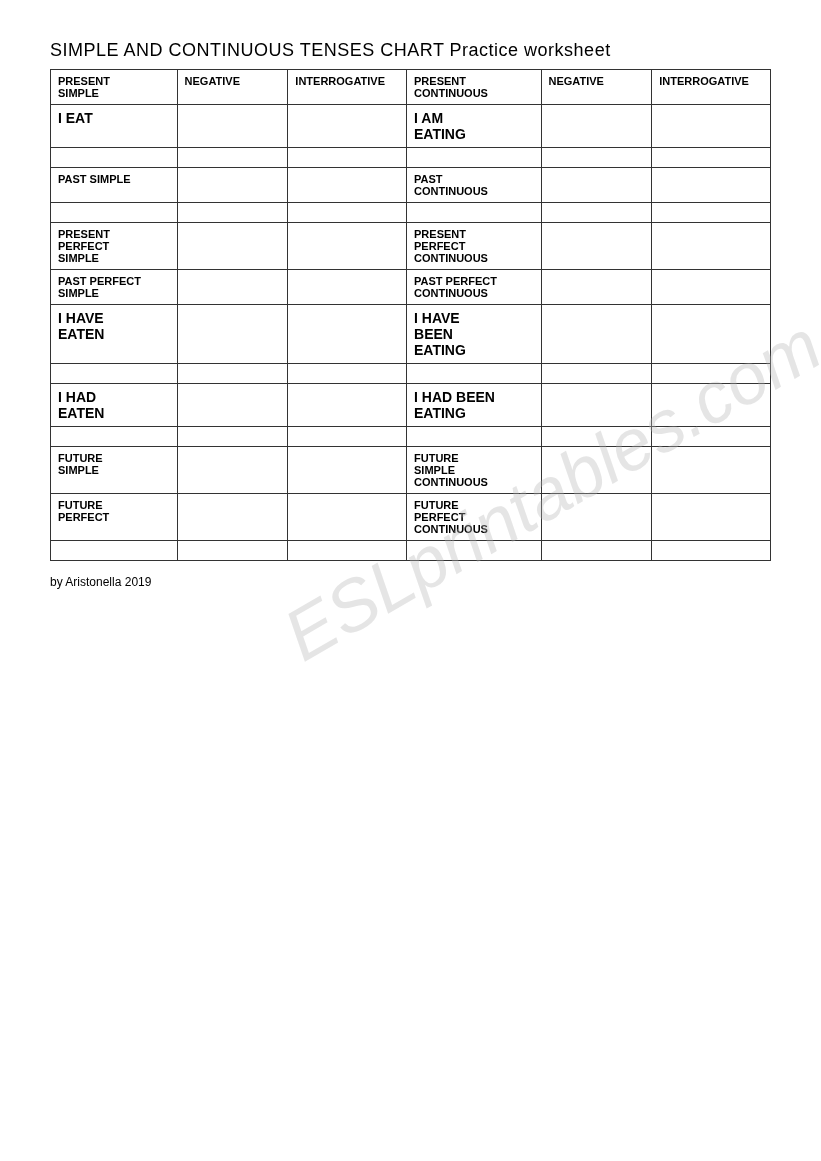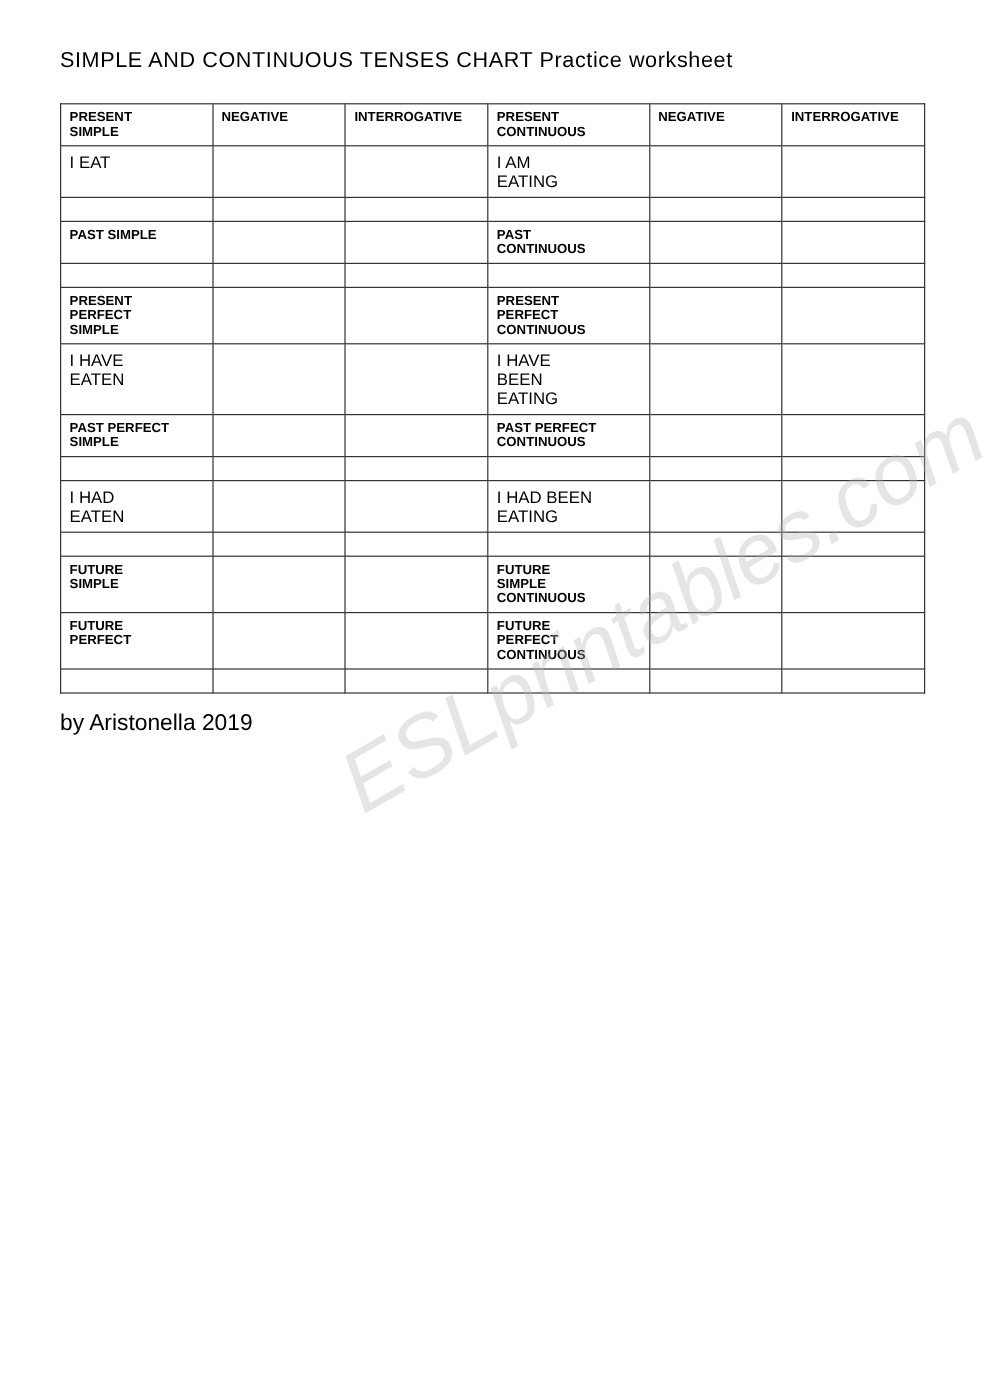--- a/index.html
+++ b/index.html
@@ -6,21 +6,21 @@
     body {
       background: #ffffff;
       font-family: Arial, sans-serif;
       width: 821px;
       min-height: 1161px;
       padding: 40px 50px;
     }
     .page-title {
       font-size: 18px;
       font-weight: normal;
-      margin-bottom: 25px;
+      margin-bottom: 8px;
       letter-spacing: 0.5px;
     }
     table {
       border-collapse: collapse;
       width: 100%;
       font-size: 13px;
     }
     td {
       border: 1px solid #333;
       padding: 5px 7px;
@@ -34,21 +34,21 @@
       text-transform: uppercase;
     }
     .tense-label {
       font-weight: bold;
       font-size: 11px;
       text-transform: uppercase;
       margin-left: 12px;
     }
     .example {
       font-size: 14px;
-      font-weight: normal;
+      font-weight: bold;
       text-transform: uppercase;
     }
     .col1 { width: 16%; }
     .col2 { width: 14%; }
     .col3 { width: 15%; }
     .col4 { width: 17%; }
     .col5 { width: 14%; }
     .col6 { width: 15%; }
     .watermark {
       position: absolute;
@@ -57,21 +57,21 @@
       font-size: 72px;
       color: rgba(180, 180, 180, 0.35);
       transform: rotate(-30deg);
       font-style: italic;
       pointer-events: none;
       z-index: 10;
       white-space: nowrap;
     }
     .footer {
       margin-top: 14px;
-      font-size: 19px;
+      font-size: 12px;
     }
     .empty-row td {
       height: 20px;
     }
   </style>
 </head>
 <body>
 
 <h1 class="page-title">SIMPLE AND  CONTINUOUS TENSES CHART  Practice worksheet</h1>
 
@@ -137,33 +137,33 @@
     <tr>
       <td class="tense-label">PRESENT<br>PERFECT<br>SIMPLE</td>
       <td></td>
       <td></td>
       <td class="tense-label">PRESENT<br>PERFECT<br>CONTINUOUS</td>
       <td></td>
       <td></td>
     </tr>
 
     <tr>
+      <td class="tense-label">PAST PERFECT<br>SIMPLE</td>
+      <td></td>
+      <td></td>
+      <td class="tense-label">PAST PERFECT<br>CONTINUOUS</td>
+      <td></td>
+      <td></td>
+    </tr>
+
+    <tr>
       <td class="example">I HAVE<br>EATEN</td>
       <td></td>
       <td></td>
       <td class="example">I HAVE<br>BEEN<br>EATING</td>
-      <td></td>
-      <td></td>
-    </tr>
-
-    <tr>
-      <td class="tense-label">PAST PERFECT<br>SIMPLE</td>
-      <td></td>
-      <td></td>
-      <td class="tense-label">PAST PERFECT<br>CONTINUOUS</td>
       <td></td>
       <td></td>
     </tr>
 
     <tr class="empty-row">
       <td></td>
           <td></td>
           <td></td>
       <td></td>
           <td></td>

